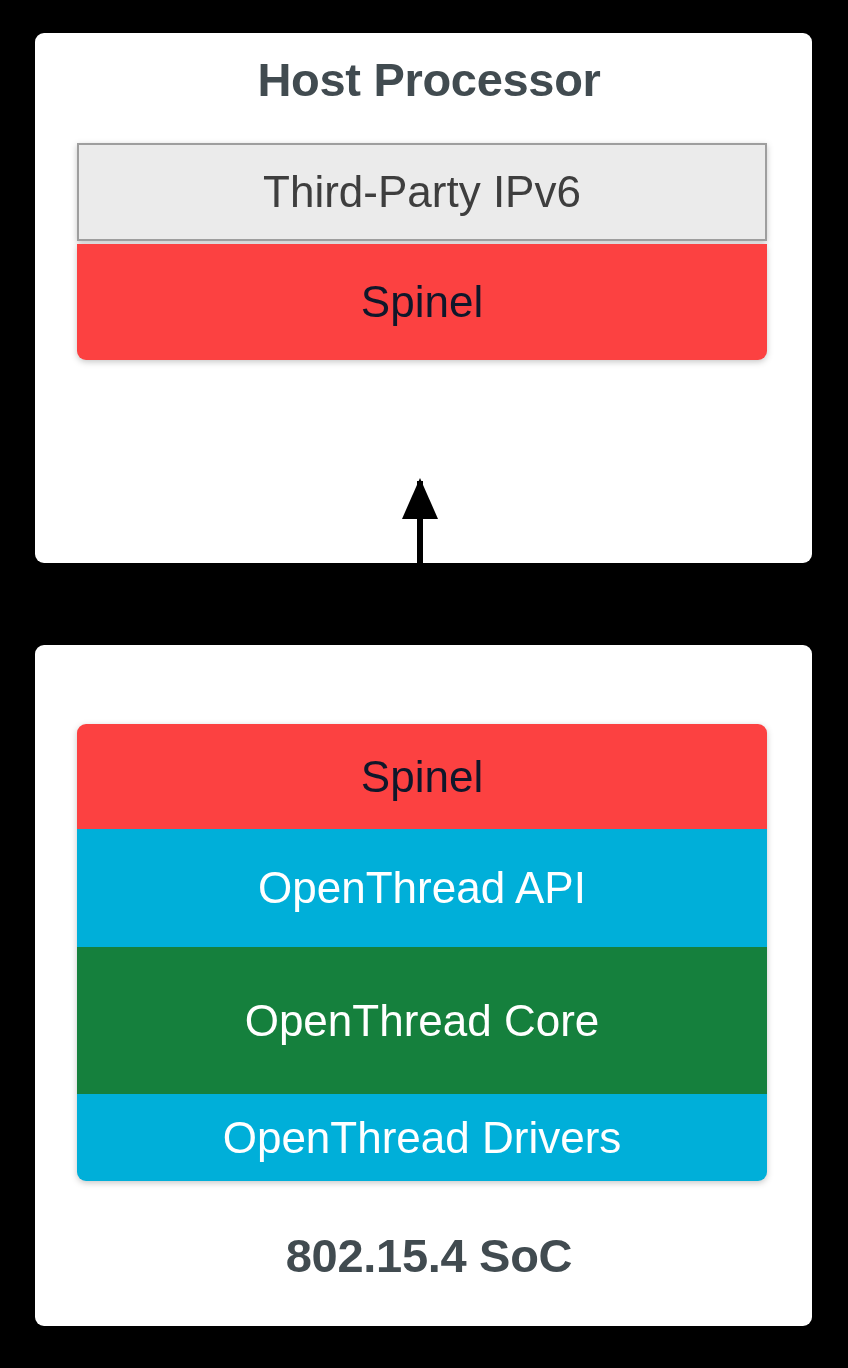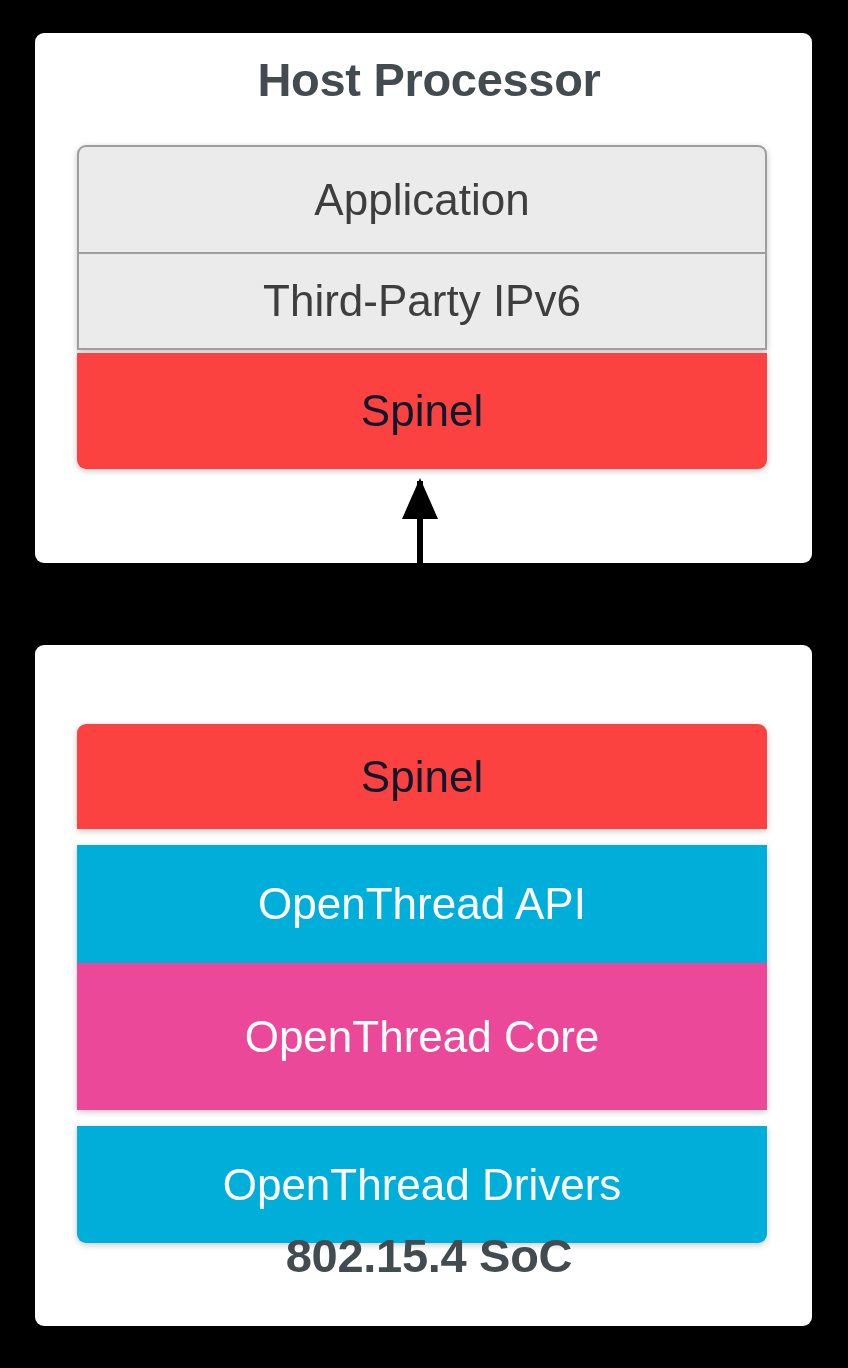--- a/index.html
+++ b/index.html
@@ -121,30 +121,29 @@
   #soc-stack .layer.red {
     border-radius: 9px 9px 0 0;
     margin-top: 0;
     height: 105px;
   }
   .layer.cyan {
     background: #00afd9;
     color: #ffffff;
     font-size: 44px;
     height: 118px;
-    margin-top: 16px;
   }
   .layer.navy {
-    background: #ec4899;
+    background: #15803d;
     color: #ffffff;
     font-size: 44px;
     height: 147px;
   }
   .layer.cyan.last {
-    height: 117px;
+    height: 87px;
     border-radius: 0 0 9px 9px;
   }
 
   
   #connector {
     position: absolute;
     left: 397px;
     top: 478px;
     width: 46px;
     height: 248px;
@@ -155,23 +154,20 @@
 <body>
 
 <div class="diagram">
 
   <div class="card" id="host-card"></div>
 
   <div class="card-title" id="host-title">Host Processor</div>
 
   <div class="stack" id="host-stack">
 
-    <div class="layer gray first">
-      <span class="layer-label">Application</span>
-    </div>
 
     <div class="layer gray second">
       <span class="layer-label">Third-Party IPv6</span>
     </div>
 
     <div class="layer red">
       <span class="layer-label">Spinel</span>
     </div>
 
   </div>

